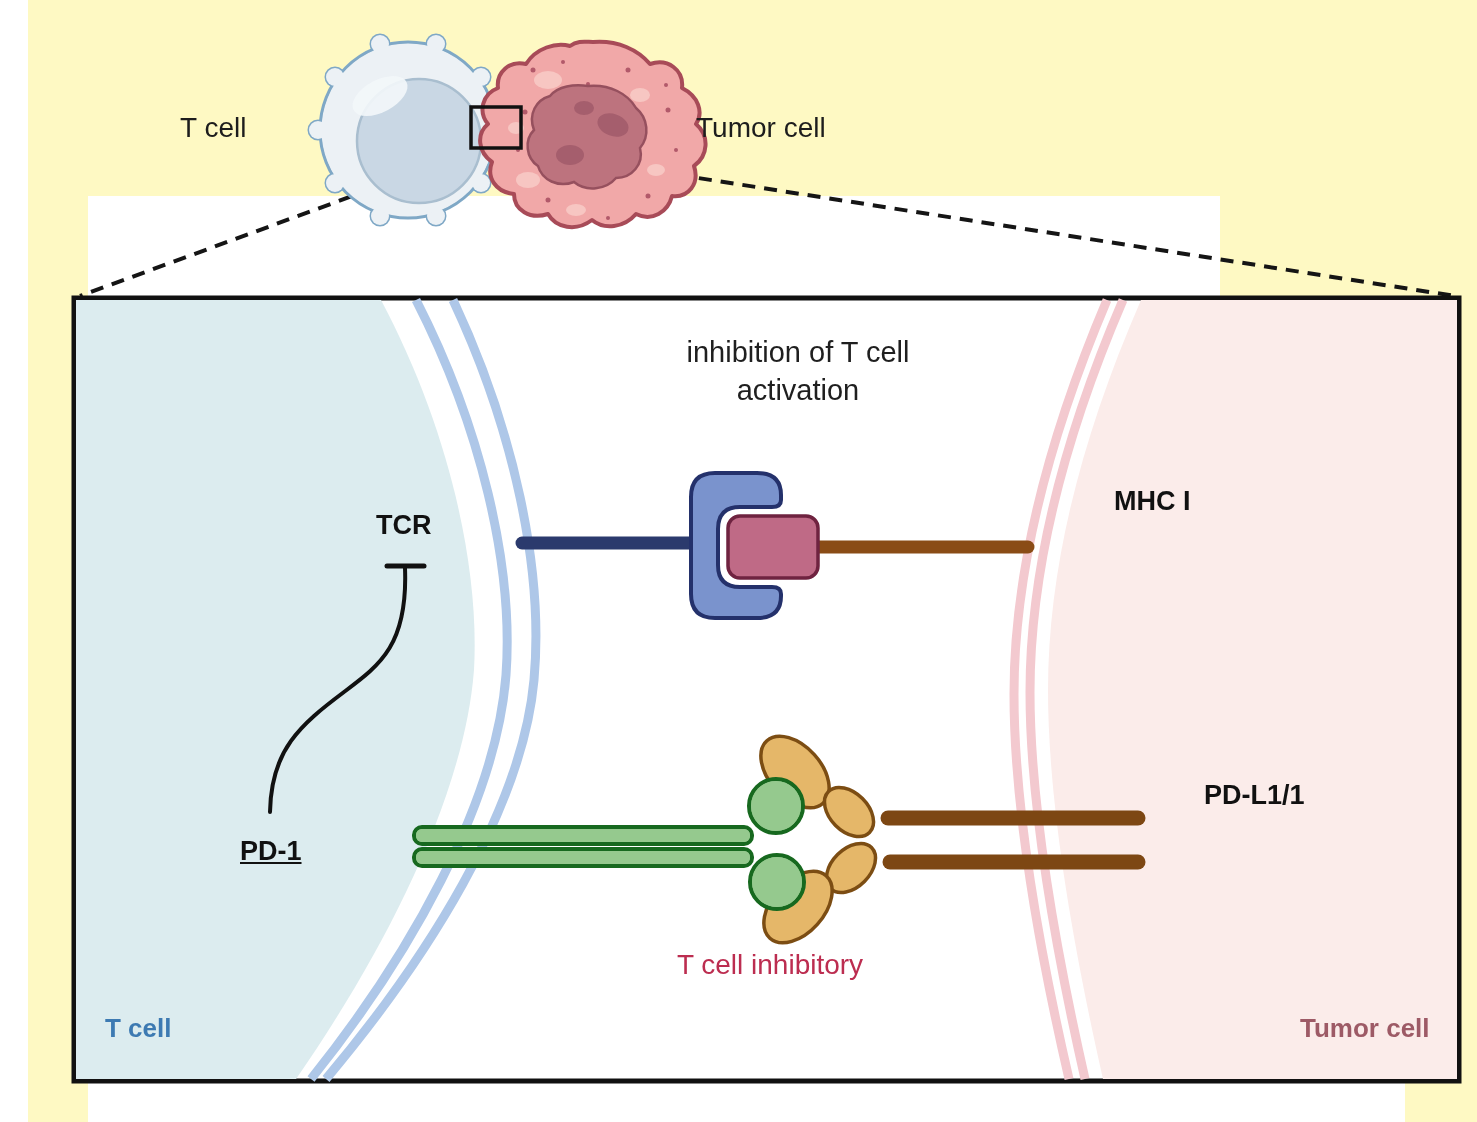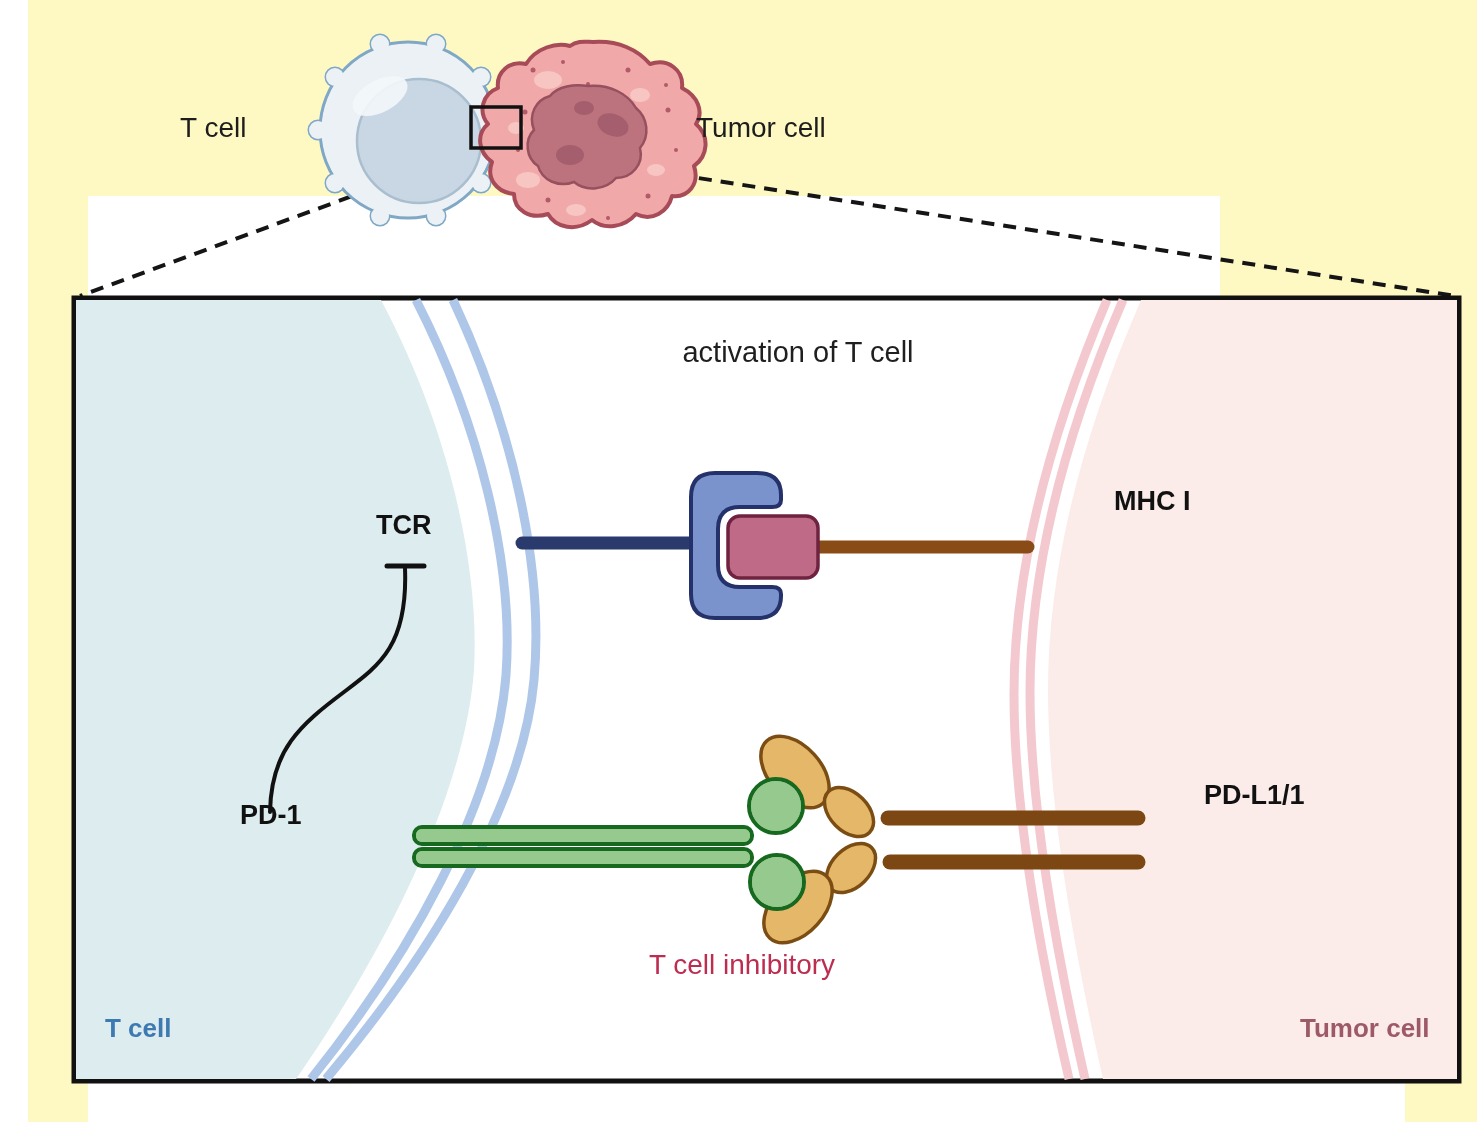--- a/index.html
+++ b/index.html
@@ -18,25 +18,25 @@
   .lbl-t-cell-top{left:152px;top:112px;}
   .lbl-tumor-top{left:668px;top:112px;}
   .panel-title{
     position:absolute;left:560px;top:333px;width:420px;
     text-align:center;font-size:29px;line-height:38px;
     font-weight:500;color:#1f1f1f;
   }
   .panel-title span{display:block;}
   .lbl-bold{font-size:27px;font-weight:700;color:#111;}
   .lbl-tcr{left:348px;top:510px;text-align:right;}
-  .lbl-pd1{left:212px;top:800px;}
+  .lbl-pd1{left:212px;top:836px;text-decoration:underline;}
   .lbl-mhc{left:1086px;top:486px;}
   .lbl-pdl{left:1176px;top:780px;}
   .inhib-text{
-    position:absolute;left:564px;top:946px;width:300px;
+    position:absolute;left:592px;top:946px;width:300px;
     text-align:center;font-size:28px;line-height:38px;
     font-weight:500;color:#bc2d50;
   }
   .inhib-text span{display:block;}
   .lbl-cell-bottom{font-size:26px;font-weight:700;}
   .lbl-t-cell-bottom{left:77px;top:1013px;color:#3d7ab2;}
   .lbl-tumor-bottom{left:1272px;top:1013px;color:#9d5a66;}
 </style>
 </head>
 <body>
@@ -175,21 +175,22 @@
         <circle cx="749" cy="882" r="25"></circle>
         <rect x="388" y="851" width="334" height="13" rx="6"></rect>
       </g>
     </g>
   </svg>
 
   <div class="lbl lbl-top lbl-t-cell-top">T cell</div>
   <div class="lbl lbl-top lbl-tumor-top">Tumor cell</div>
 
   <div class="panel-title">
-    <span>activation of T cell</span>
+    <span>inhibition of T cell</span>
+    <span>activation</span>
   </div>
 
   <div class="lbl lbl-bold lbl-tcr">TCR</div>
   <div class="lbl lbl-bold lbl-pd1">PD-1</div>
   <div class="lbl lbl-bold lbl-mhc">MHC I</div>
   <div class="lbl lbl-bold lbl-pdl">PD-L1/1</div>
 
   <div class="inhib-text">
     <span>T cell inhibitory</span>
   </div>

